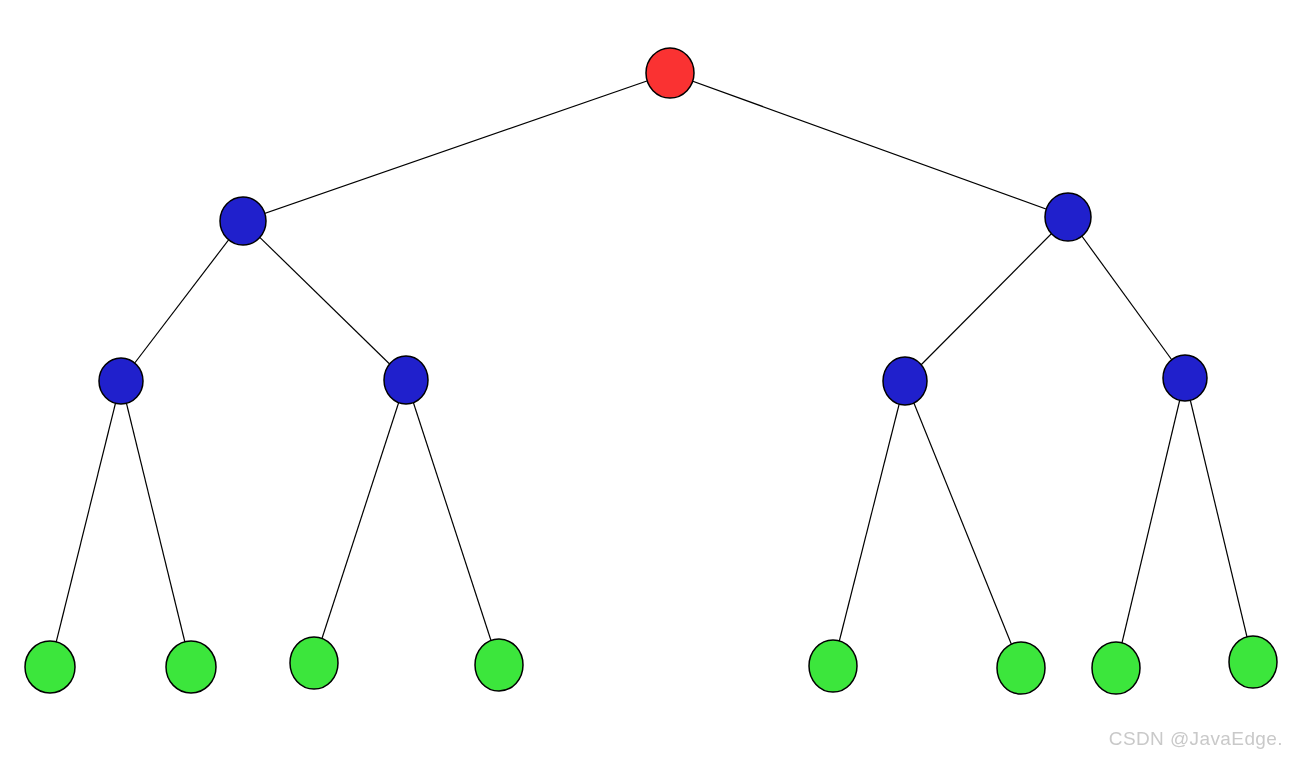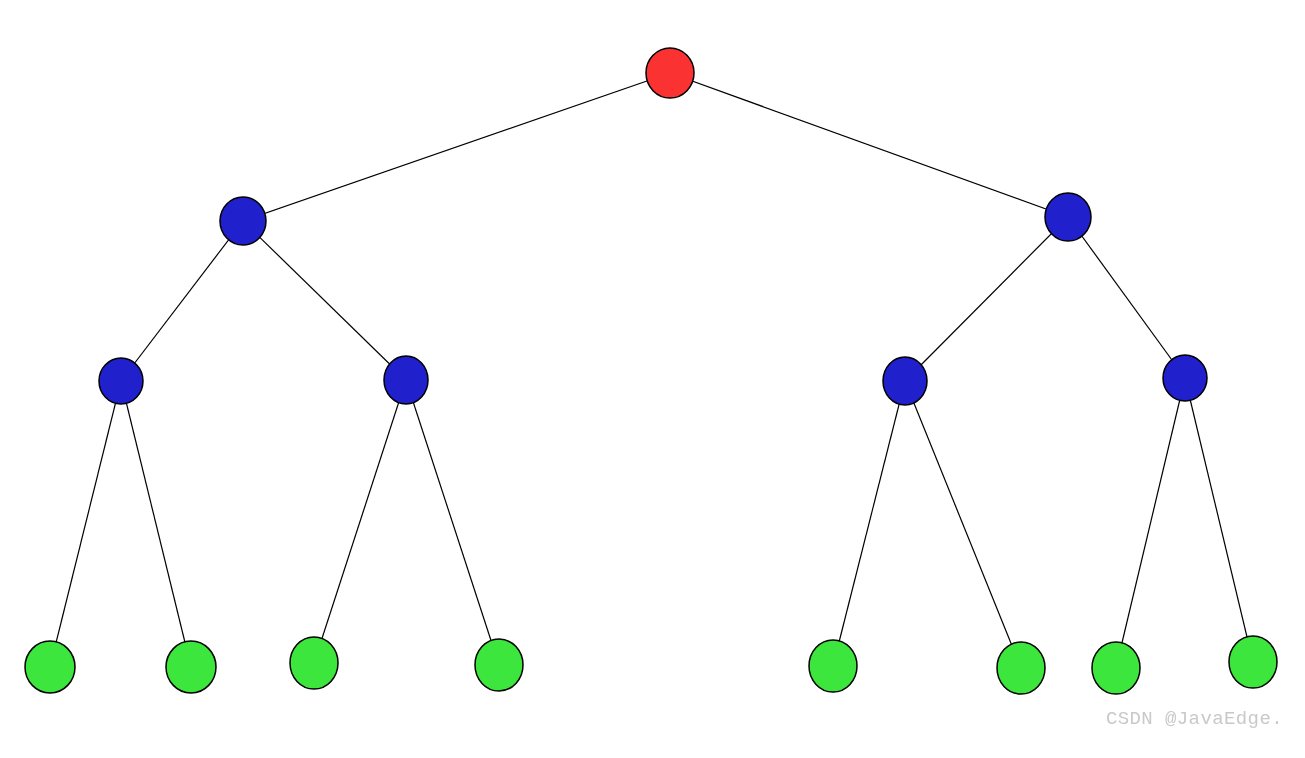--- a/index.html
+++ b/index.html
@@ -22,22 +22,22 @@
     position: absolute;
     left: 0;
     top: 0;
     width: 1305px;
     height: 758px;
     display: block;
   }
   #watermark {
     position: absolute;
     right: 22px;
-    bottom: 28px;
-    font-family: Liberation Mono, monospace;
+    bottom: 8px;
+    font-family: Liberation Sans, sans-serif;
     font-size: 19px;
     letter-spacing: 0.4px;
     color: #c9c9c9;
     user-select: none;
     white-space: nowrap;
   }
 </style>
 </head>
 <body>
 

